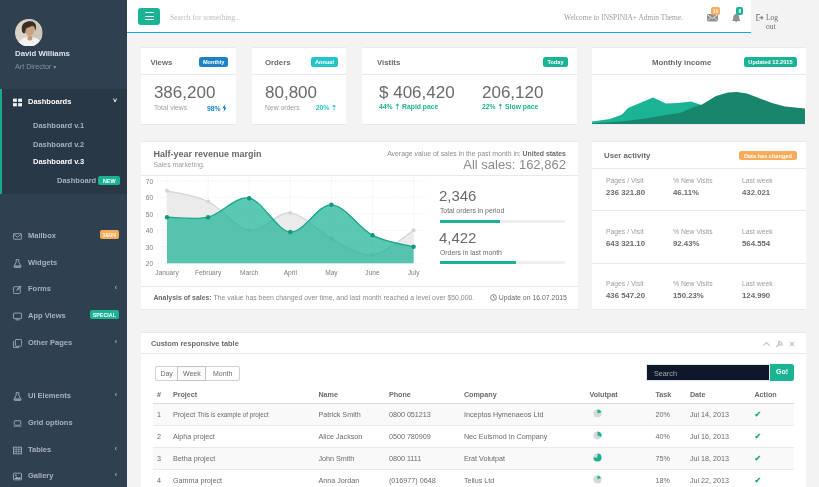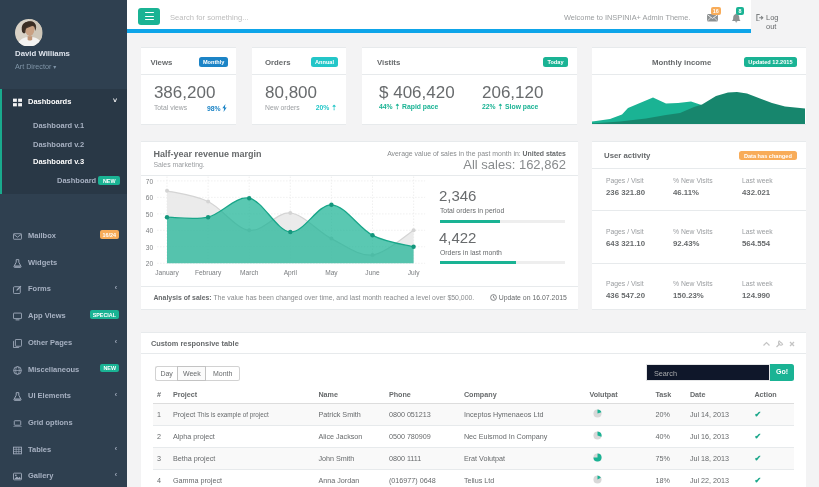--- a/index.html
+++ b/index.html
@@ -9,21 +9,21 @@
 
 #sidebar { position:absolute; left:0; top:0; width:127px; height:487px; background:#2f4050; }
 #sidebar .active-block { position:absolute; left:0; top:88.5px; width:127px; height:105.5px; background:#293846; border-left:2.5px solid #19aa8d; }
 .sb-item { position:absolute; left:0; width:127px; height:16px; color:#a7b1c2; font-size:7.5px; font-weight:bold; }
 .sb-item .ic { position:absolute; left:13px; top:1px; width:9px; height:9px; opacity:.95; }
 .sb-item .tx { position:absolute; left:28px; top:0; }
 .sb-item .caret { position:absolute; right:10px; top:0px; font-size:7px; color:#a7b1c2; }
 .sb-badge { position:absolute; right:8px; top:-1px; font-size:5.4px; font-weight:bold; color:#fff; border-radius:2px; padding:1.5px 3px 1px; }
 .submenu { color:#a7b1c2; font-size:7.5px; font-weight:bold; position:absolute; left:33px; width:87px; }
 
-#topbar { position:absolute; left:127px; top:0; width:624px; height:33px; background:#fff; border-bottom:4px solid #0ea5e9; }
+#topbar { position:absolute; left:127px; top:0; width:624px; height:33px; background:#fff; border-bottom:1px solid #0ea5e9;font-family:Liberation Serif, serif; }
 #hamb { position:absolute; left:11px; top:8px; width:22px; height:16.5px; background:#1ab394; border-radius:3px; }
 #hamb i { position:absolute; left:7px; width:8.5px; height:1.4px; background:#fff; border-radius:1px; }
 .search-ph { position:absolute; left:43px; top:13px; font-size:7.6px; color:#bcbcbc; }
 .tb-right { font-size:7.4px; color:#999c9e; }
 .tb-badge { position:absolute; font-size:5px; font-weight:bold; color:#fff; border-radius:2px; padding:1px 2px 0.8px; }
 
 .ibox { position:absolute; background:#fff; border:1px solid #e7eaec; border-width:1px 0 1px 0; }
 .ibox-title { border-bottom:1px solid #e7eaec; position:relative; }
 .badge-lab { position:absolute; font-size:5.6px; font-weight:bold; color:#fff; border-radius:2.5px; padding:2px 4px 1.5px; }
 .h-title { font-size:7.8px; font-weight:bold; color:#676a6c; }
@@ -104,29 +104,20 @@
       <span class="tx">App Views</span>
       <span class="sb-badge" style="background:#1ab394;">SPECIAL</span>
     </div>
 <div class="sb-item" style="top:337.8px;">
       <svg class="ic" viewBox="0 0 14 14">
         <rect x="3.7" y="0.7" width="9.6" height="10.6" rx="1" fill="none" stroke="#a7b1c2" stroke-width="1.4"></rect>
         <path d="M1.5,3.5 L0.7,3.5 L0.7,13.3 L9,13.3 L9,12.4" fill="none" stroke="#a7b1c2" stroke-width="1.4"></path>
       </svg>
       <span class="tx">Other Pages</span>
       <span class="caret">‹</span>
-    </div>
-<div class="sb-item" style="top:364.5px;">
-      <svg class="ic" viewBox="0 0 14 14">
-        <circle cx="7" cy="7" r="6" fill="none" stroke="#a7b1c2" stroke-width="1.4"></circle>
-        <ellipse cx="7" cy="7" rx="2.8" ry="6" fill="none" stroke="#a7b1c2" stroke-width="1.1"></ellipse>
-        <path d="M1,7 L13,7" stroke="#a7b1c2" stroke-width="1.1"></path>
-      </svg>
-      <span class="tx">Miscellaneous</span>
-      <span class="sb-badge" style="background:#1ab394;">NEW</span>
     </div>
 <div class="sb-item" style="top:391.2px;">
       <svg class="ic" viewBox="0 0 14 14">
         <path d="M5,1 L9,1 L9,5 L12.5,11.5 Q13,13 11.5,13 L2.5,13 Q1,13 1.5,11.5 L5,5 Z" fill="none" stroke="#a7b1c2" stroke-width="1.5"></path>
         <path d="M3,10 L11,10 L12,12 L2,12Z" fill="#a7b1c2"></path>
       </svg>
       <span class="tx">UI Elements</span>
       <span class="caret">‹</span>
     </div>
 <div class="sb-item" style="top:417.9px;">

